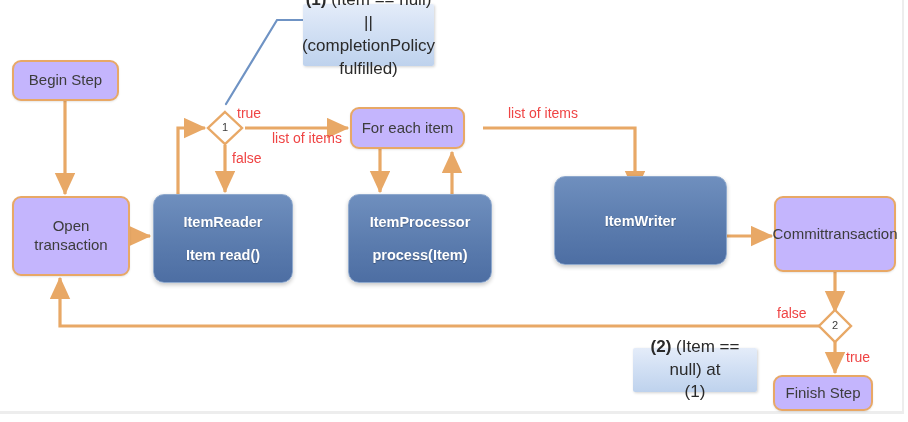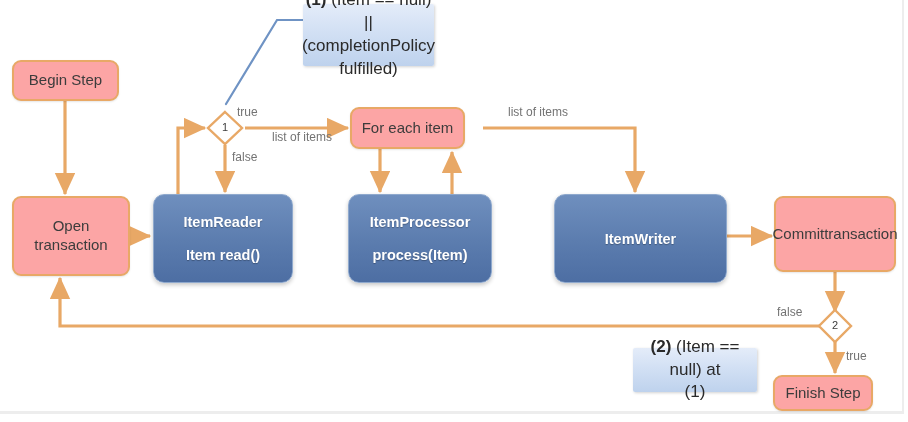--- a/index.html
+++ b/index.html
@@ -13,21 +13,21 @@
     position:absolute;left:0;top:0;width:904px;height:414px;
     border-right:2px solid #ededed;
     border-bottom:3px solid #ededed;
     box-sizing:border-box;
   }
   svg#wires{position:absolute;left:0;top:0;width:908px;height:422px;}
 
   
   .node{
     position:absolute;box-sizing:border-box;
-    background:#fca5a5;
+    background:#c4b5fd;
     border:2px solid #e8a866;
     border-radius:9px;
     color:#3c3c3c;
     font-size:15px;
     display:flex;align-items:center;justify-content:center;
     text-align:center;line-height:1.25;
     box-shadow:0 1px 2px rgba(0,0,0,.10);
   }
   
   .bluebox{
@@ -46,21 +46,21 @@
     position:absolute;box-sizing:border-box;
     background:linear-gradient(180deg,#e4ecf9 0%,#d2e0f4 45%,#bed2ed 100%);
     color:#2a2a2a;font-size:17px;line-height:1.35;text-align:center;
     display:flex;align-items:center;justify-content:center;
     padding:4px 6px;border-radius:2px;
     box-shadow:1px 1px 3px rgba(0,0,0,.18);
   }
   .note b{font-weight:bold;}
   
   .elabel{
-    position:absolute;font-size:12px;color:#737373;white-space:nowrap;
+    position:absolute;font-size:14px;color:#ef4444;white-space:nowrap;
   }
   
   .dnum{
     position:absolute;font-size:11px;color:#3c3c3c;
     width:22px;text-align:center;
   }
 </style>
 </head>
 <body>
 
@@ -137,21 +137,21 @@
   <div class="bluebox" style="left:153px;top:194px;width:140px;height:89px;">
     <span>ItemReader</span>
     <span>Item read()</span>
   </div>
 
   <div class="bluebox" style="left:348px;top:194px;width:144px;height:89px;">
     <span>ItemProcessor</span>
     <span>process(Item)</span>
   </div>
 
-  <div class="bluebox" style="left:554px;top:194px;width:173px;height:89px;">
+  <div class="bluebox" style="left:554px;top:176px;width:173px;height:89px;">
     <span>ItemWriter</span>
   </div>
 
   <div class="dnum" style="left:214px;top:121px;">1</div>
   <div class="dnum" style="left:824px;top:319px;">2</div>
 
   <div class="elabel" style="left:237px;top:105px;">true</div>
   <div class="elabel" style="left:232px;top:150px;">false</div>
   <div class="elabel" style="left:272px;top:130px;">list of items</div>
   <div class="elabel" style="left:508px;top:105px;">list of items</div>

